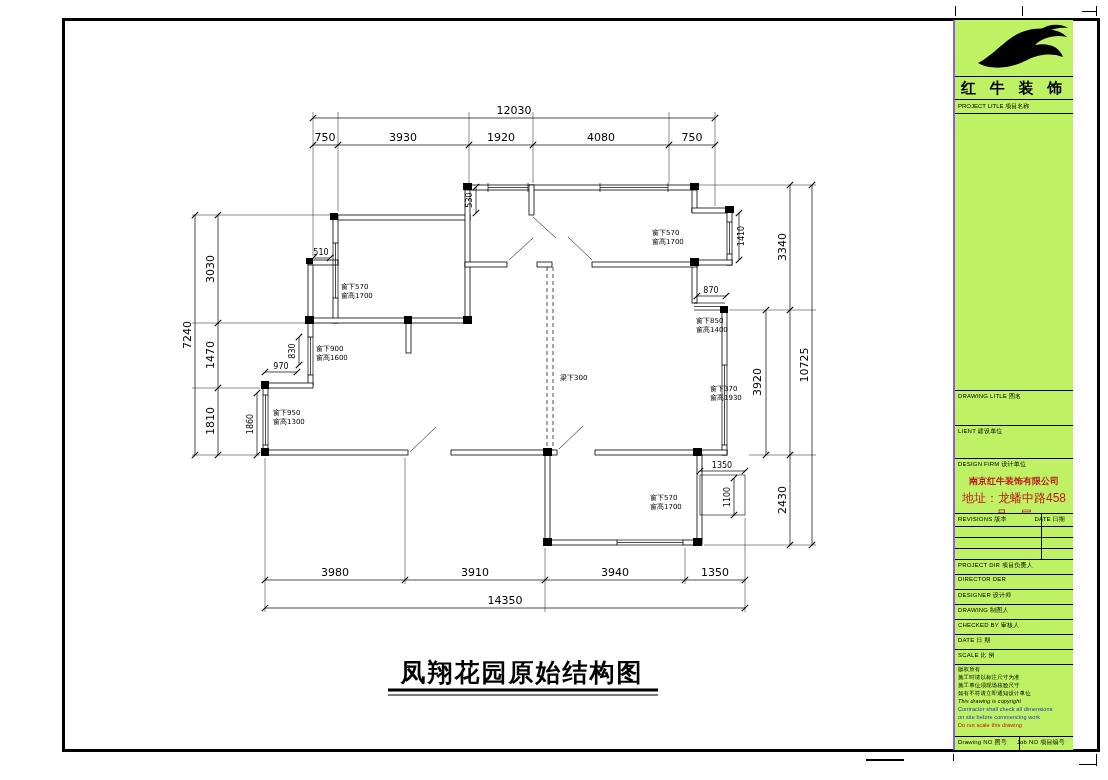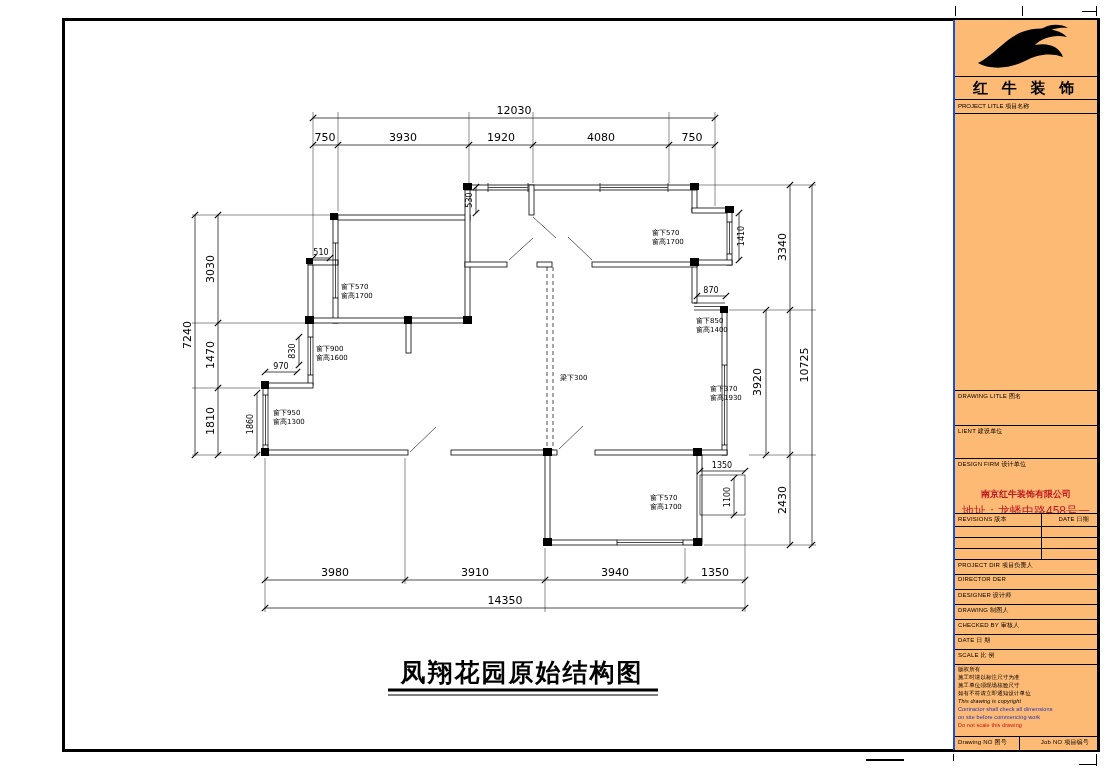--- a/index.html
+++ b/index.html
@@ -16,29 +16,29 @@
   .door{stroke-width:.6}
   .dash{stroke-width:.7;stroke-dasharray:4 3}
   .plat{fill:none;stroke:#000;stroke-width:.6}
   svg.plan text{fill:#000;font-family:"DejaVu Sans",sans-serif}
   .td{font-size:11px;text-anchor:middle}
   .ts{font-size:8px;text-anchor:middle}
   .ta{font-size:7px}
   .tick{stroke:#000;stroke-width:1.1}
   .title-text{font-size:25px;font-weight:bold;text-anchor:middle;letter-spacing:2px}
   
-  .tb{position:absolute;left:953px;top:20px;width:144px;height:730px;border-left:2px solid #1d4ed8;background:#fdba74;font-family:"Liberation Sans",sans-serif;color:#000}
+  .tb{position:absolute;left:953px;top:20px;width:120px;height:730px;border-left:2px solid #8b5cf6;background:#bef264;font-family:"Liberation Sans",sans-serif;color:#000}
   .tb-logo{position:absolute;top:3px;left:17px}
   .tb-brand{position:absolute;top:56px;left:0;width:100%;height:24px;border-top:1px solid #000;border-bottom:1px solid #000;text-align:center;line-height:23px;font-family:"Liberation Serif",serif;font-weight:bold;font-size:15px;letter-spacing:5px;white-space:nowrap;overflow:hidden}
   .tb-projlabel{position:absolute;top:80px;left:0;width:100%;height:13px;padding:2px 3px 0;font-size:6px}
   .tb-sec{position:absolute;left:0;width:100%;border-top:1px solid #000;padding:1px 3px 0;font-size:6px;overflow:hidden}
   .tb-lbl{font-size:6px;letter-spacing:.2px;white-space:nowrap}
   .tb-split{display:flex;justify-content:space-between;padding-right:8px}
   .tb-vline{position:absolute;width:1px;background:#000}
-  .tb-company{margin-top:19px;text-align:center;color:#c01920;font-weight:bold;font-size:9px}
+  .tb-company{margin-top:6px;text-align:center;color:#c01920;font-weight:bold;font-size:9px}
   .tb-address{text-align:center;color:#c01920;font-size:12px;margin-top:2px}
   .tb-copy div{font-size:5.5px;line-height:1.45;color:#000;letter-spacing:.1px;white-space:nowrap}
   .tb-copy .c2{font-style:italic}
   .tb-copy .c3{color:#2233bb}
   .tb-copy .c4{color:#cc1111}
   .mark{position:absolute;background:#000}
 </style>
 </head>
 <body>
 

